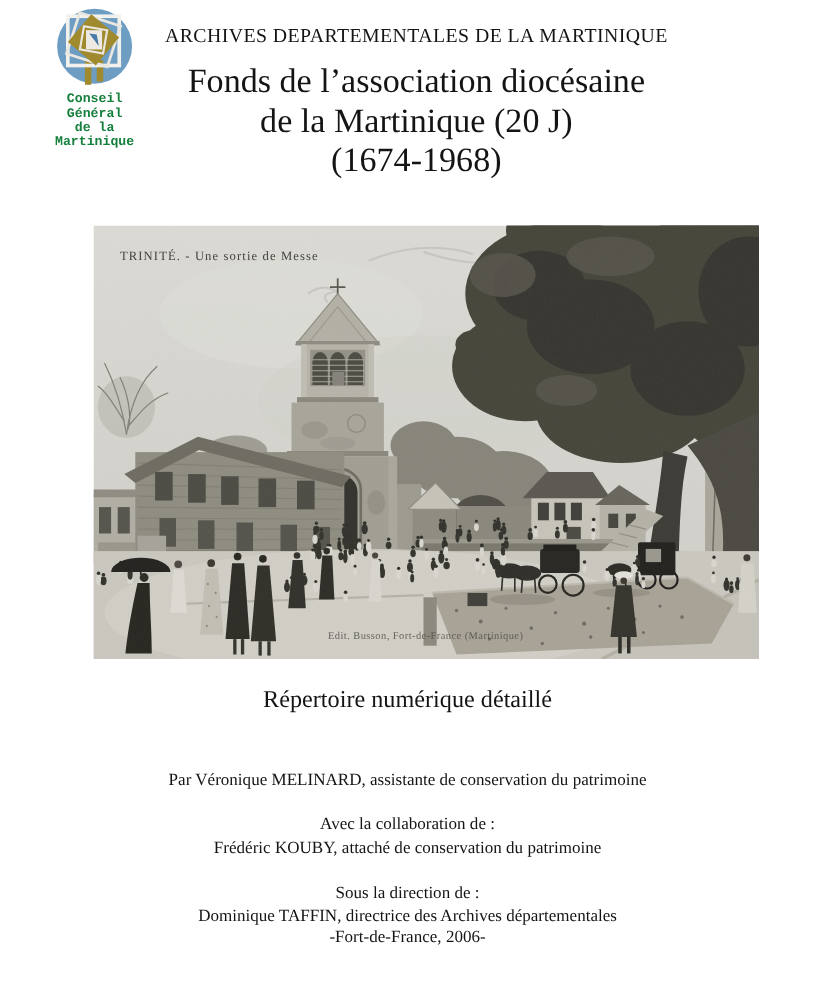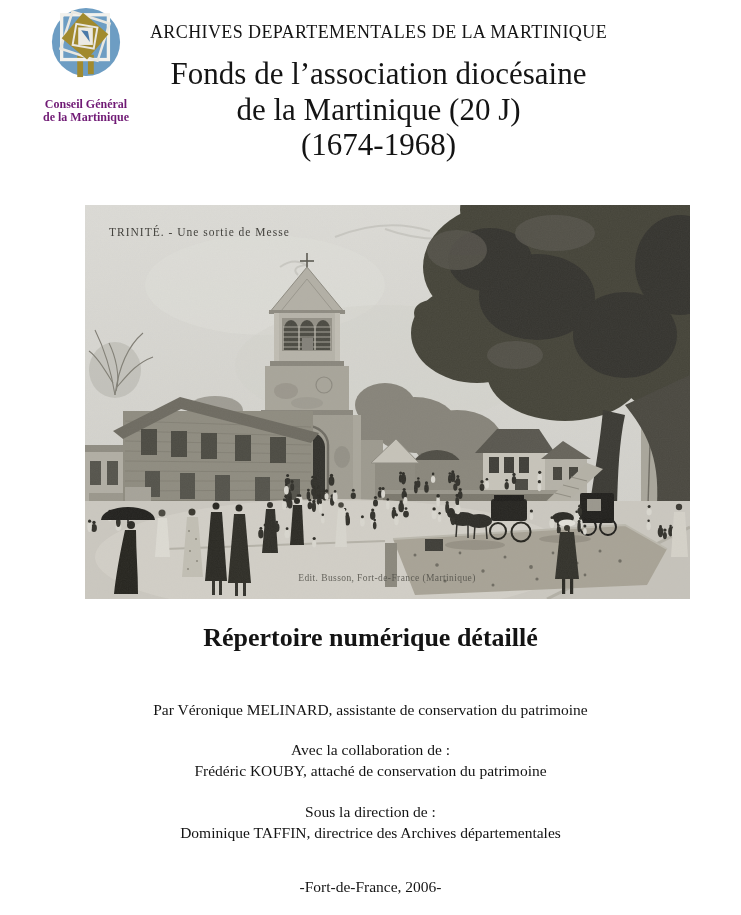--- a/index.html
+++ b/index.html
@@ -3,31 +3,31 @@
 <meta charset="utf-8">
 <style>
   html,body{margin:0;padding:0;background:#ffffff;}
   .page{
     position:relative;width:741px;height:915px;background:#ffffff;overflow:hidden;
     font-family:"Liberation Serif","DejaVu Serif",serif;color:#141414;
   }
   .abs-center{position:absolute;left:0;right:0;text-align:center;}
   .org-line{top:22px;font-size:18px;letter-spacing:.4px;left:16px;}
   .main-title{top:56px;font-size:31px;line-height:35.5px;left:16px;font-family:Liberation Serif, serif;}
-  .subtitle{top:623px;font-size:26px;font-weight:bold;}
+  .subtitle{top:623px;font-size:22px;}
   .credit{font-size:15.5px;line-height:21px;}
   .author-block{top:699px;}
   .collab-block{top:739px;}
   .direction-block{top:801px;}
-  .imprint-block{top:878px;font-size:15.5px;}
+  .imprint-block{top:843px;font-size:15.5px;}
   .logo{position:absolute;left:34px;top:6px;width:104px;text-align:center;}
   .logo svg{display:block;margin:0 auto;}
   .logo-caption{
-    font-family:Liberation Serif, serif;
-    font-size:12px;line-height:13px;font-weight:bold;color:#701a75;margin-top:18px;
+    font-family:Liberation Mono, monospace;
+    font-size:12px;line-height:13px;font-weight:bold;color:#15803d;margin-top:4px;
   }
   .photo{position:absolute;left:85px;top:205px;width:685px;height:394px;}
   .photo svg{display:block;width:605px;height:394px;}
   .photo-caption-top{
     font-family:"Liberation Serif","DejaVu Serif",serif;
     font-size:11.5px;letter-spacing:1px;fill:#3f3e39;
   }
   .photo-caption-bottom{
     font-family:"Liberation Serif","DejaVu Serif",serif;
     font-size:9.5px;letter-spacing:.4px;fill:#4d4c45;opacity:.85;

